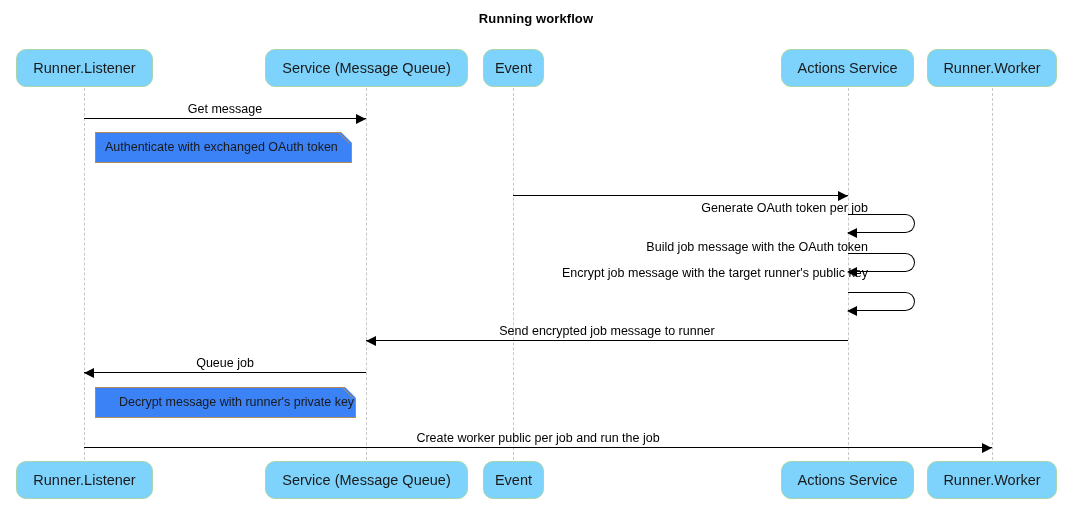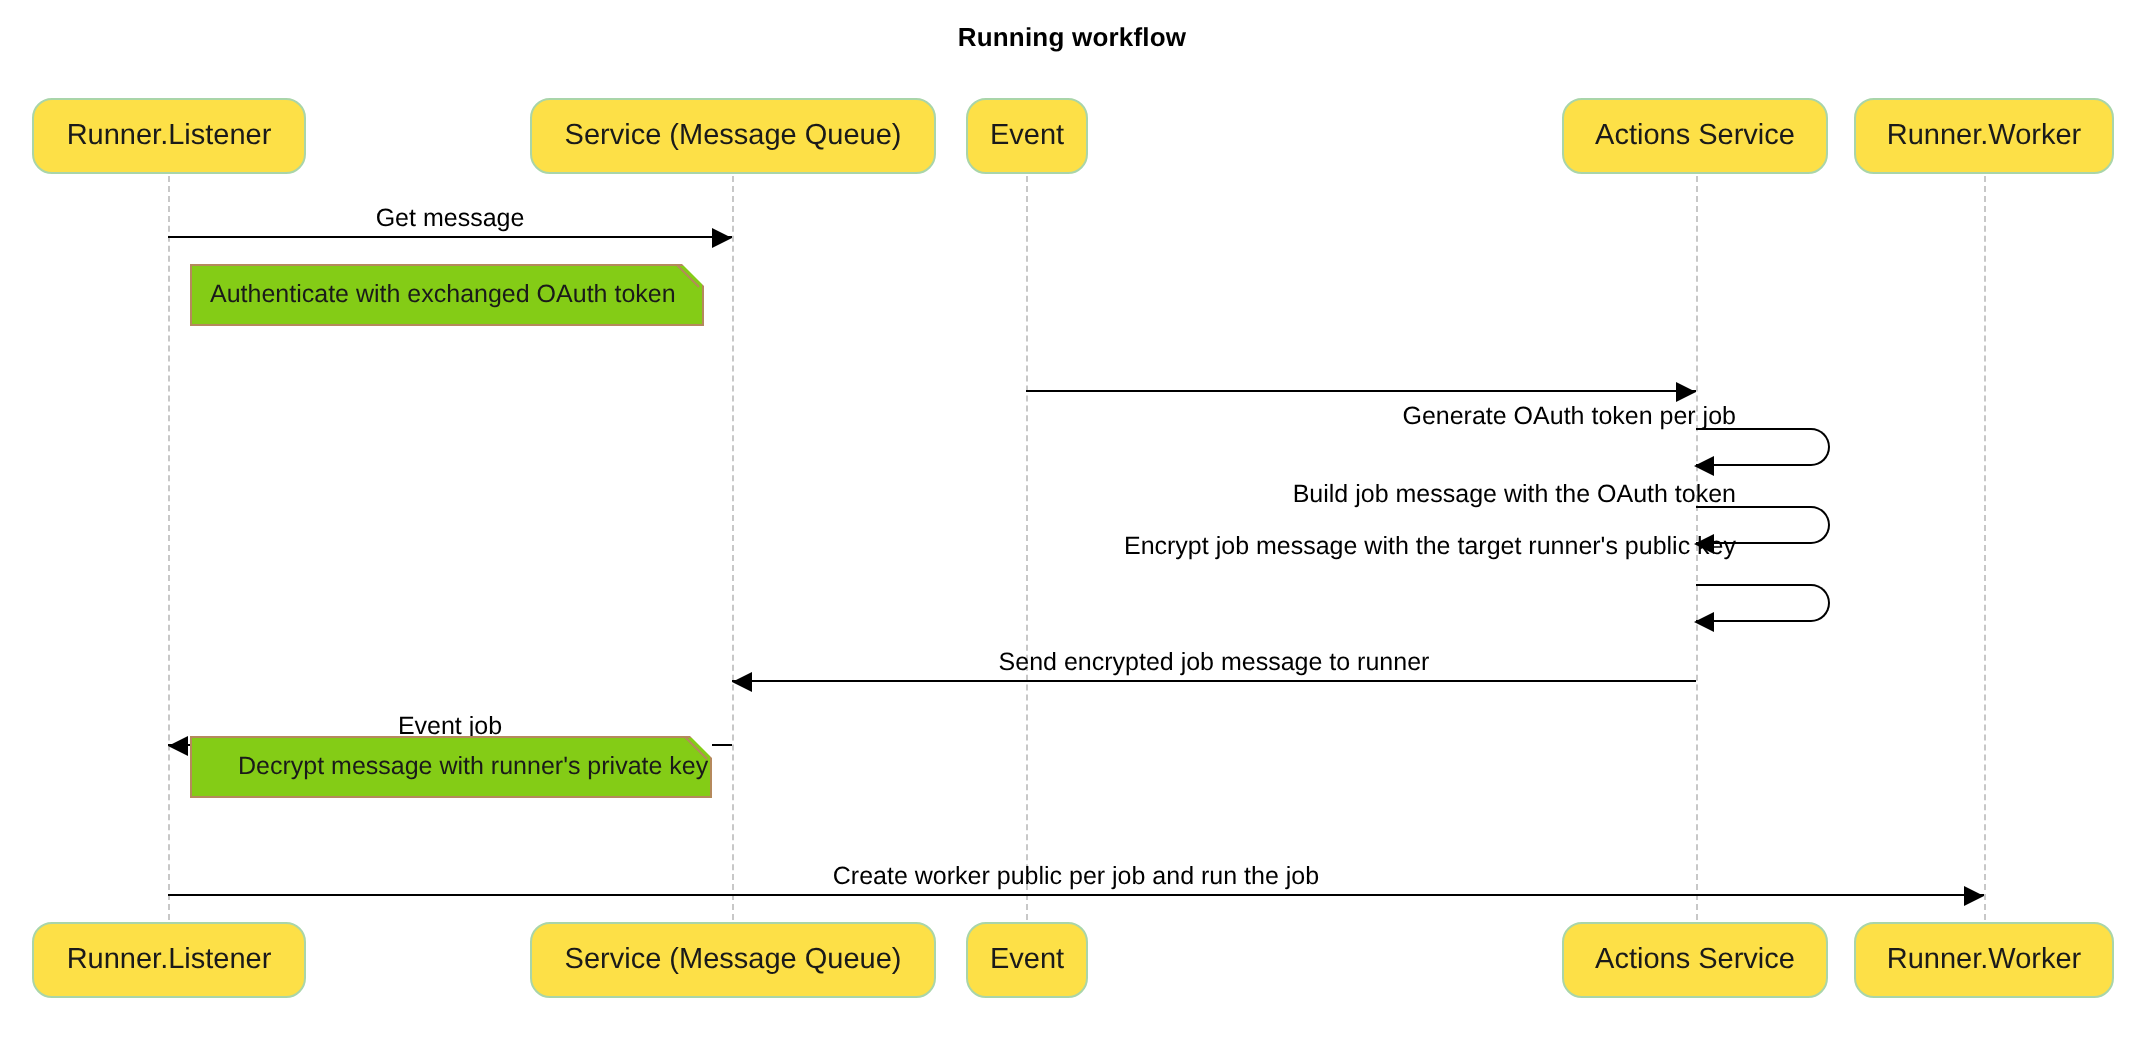--- a/index.html
+++ b/index.html
@@ -36,35 +36,35 @@
   .lifeline {
     position: absolute;
     width: 0;
     border-left: 1px dashed #c8c8c8;
     top: 88px;
     height: 372px;
   }
   .participant {
     position: absolute;
     box-sizing: border-box;
-    background: #fde047;
+    background: #7dd3fc;
     border: 1px solid #a9d5a9;
     border-radius: 10px;
     height: 38px;
     line-height: 36px;
     text-align: center;
     font-size: 14.5px;
     color: #1a1a1a;
     white-space: nowrap;
     overflow: hidden;
   }
   .note {
     position: absolute;
     box-sizing: border-box;
-    background: #84cc16;
+    background: #3b82f6;
     border: 1px solid #b5895c;
     height: 31px;
     line-height: 29px;
     font-size: 12.5px;
     color: #1a1a1a;
     padding-left: 9px;
     white-space: nowrap;
   }
   .note-fold {
     position: absolute;
@@ -167,19 +167,19 @@
     <div class="arrowhead arrow-left" style="left: 847px; top: 267px;"></div>
     <div class="msg-label right-align" style="left: 0px; width: 844px; top: 240px;">Build job message with the OAuth token</div>
     <div class="selfloop" style="left: 848px; top: 292px; width: 67px; height: 19px;"></div>
     <div class="arrowhead arrow-left" style="left: 847px; top: 306px;"></div>
     <div class="msg-label right-align" style="left: 0px; width: 844px; top: 266px;">Encrypt job message with the target runner's public key</div>
     <div class="msg-line" style="left: 366px; width: 482px; top: 340px;"></div>
     <div class="arrowhead arrow-left" style="left: 366px; top: 336px;"></div>
     <div class="msg-label" style="left: 366px; width: 482px; top: 324px;">Send encrypted job message to runner</div>
     <div class="msg-line" style="left: 84px; width: 282px; top: 372px;"></div>
     <div class="arrowhead arrow-left" style="left: 84px; top: 368px;"></div>
-    <div class="msg-label" style="left: 84px; width: 282px; top: 356px;">Event job</div>
+    <div class="msg-label" style="left: 84px; width: 282px; top: 356px;">Queue job</div>
     <div class="msg-line" style="left: 84px; width: 908px; top: 447px;"></div>
     <div class="arrowhead arrow-right" style="left: 982px; top: 443px;"></div>
     <div class="msg-label" style="left: 84px; width: 908px; top: 431px;">Create worker public per job and run the job</div>
     <div class="note" style="left: 95px; top: 132px; width: 257px;"><span>Authenticate with exchanged OAuth token</span><span class="note-fold"></span><span class="note-fold-line"></span></div>
-    <div class="note" style="left: 95px; top: 368px; width: 261px; padding-left: 23px;"><span>Decrypt message with runner's private key</span><span class="note-fold"></span><span class="note-fold-line"></span></div>
+    <div class="note" style="left: 95px; top: 387px; width: 261px; padding-left: 23px;"><span>Decrypt message with runner's private key</span><span class="note-fold"></span><span class="note-fold-line"></span></div>
   </div>
 
 </body></html>

